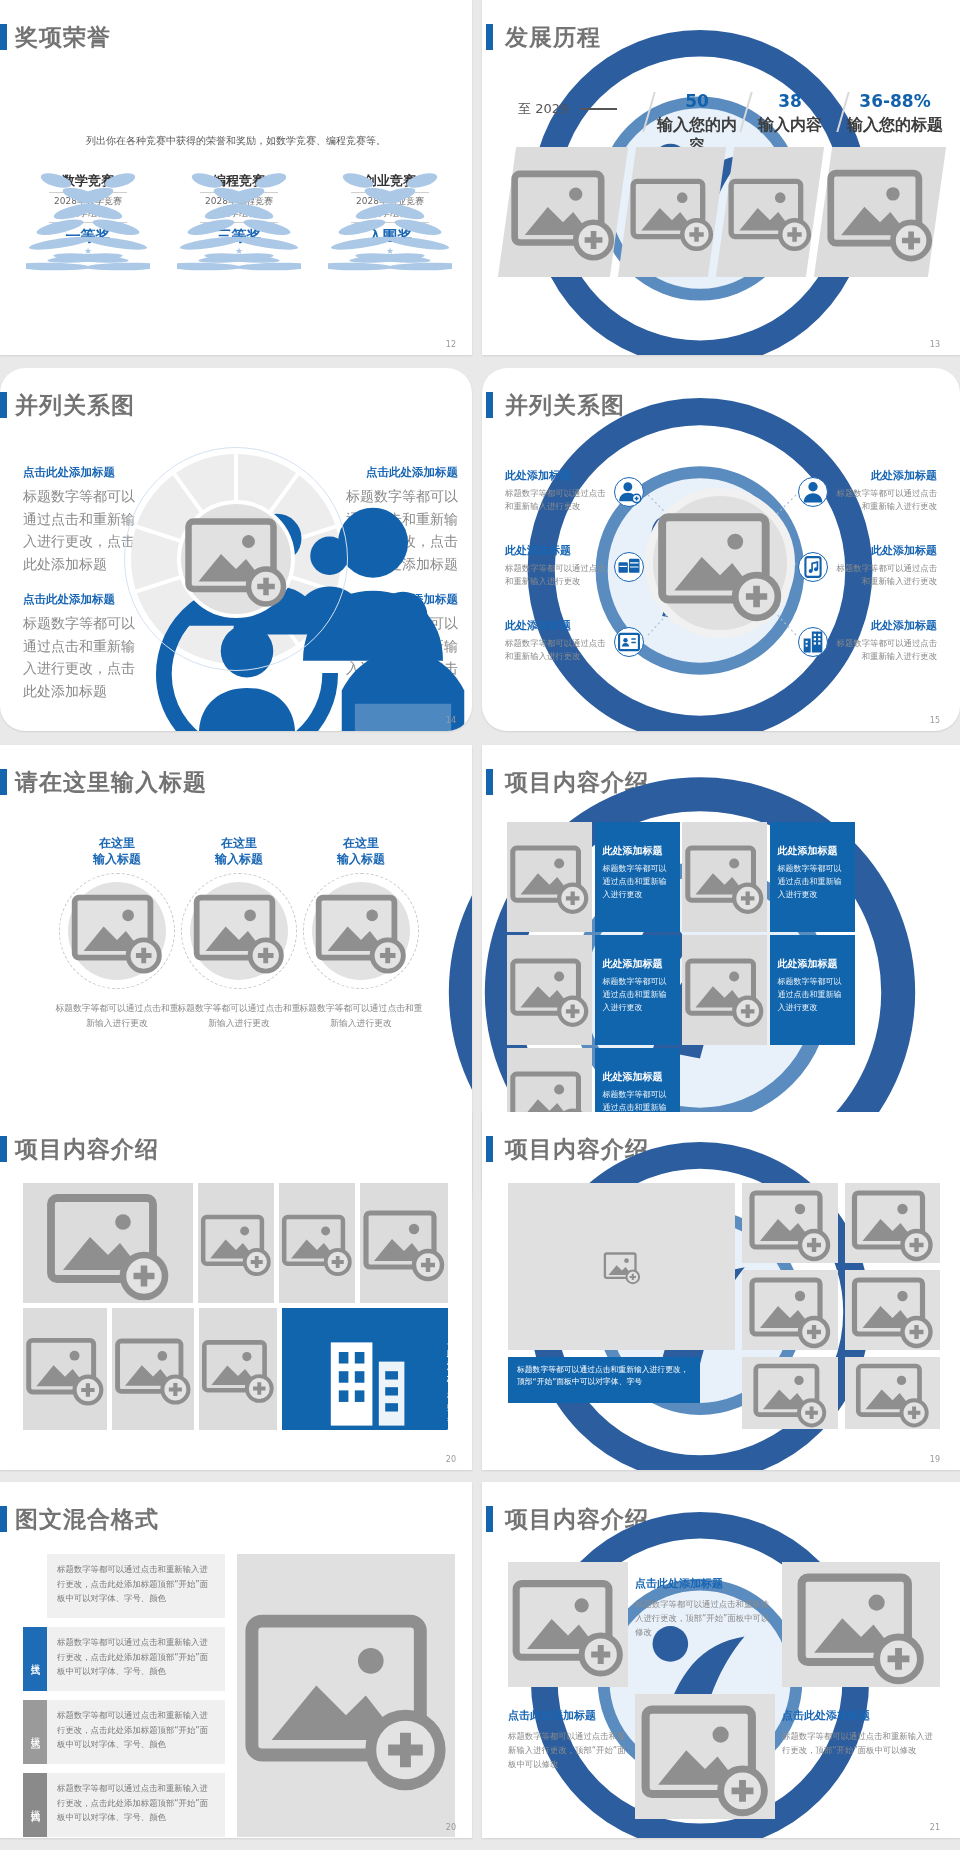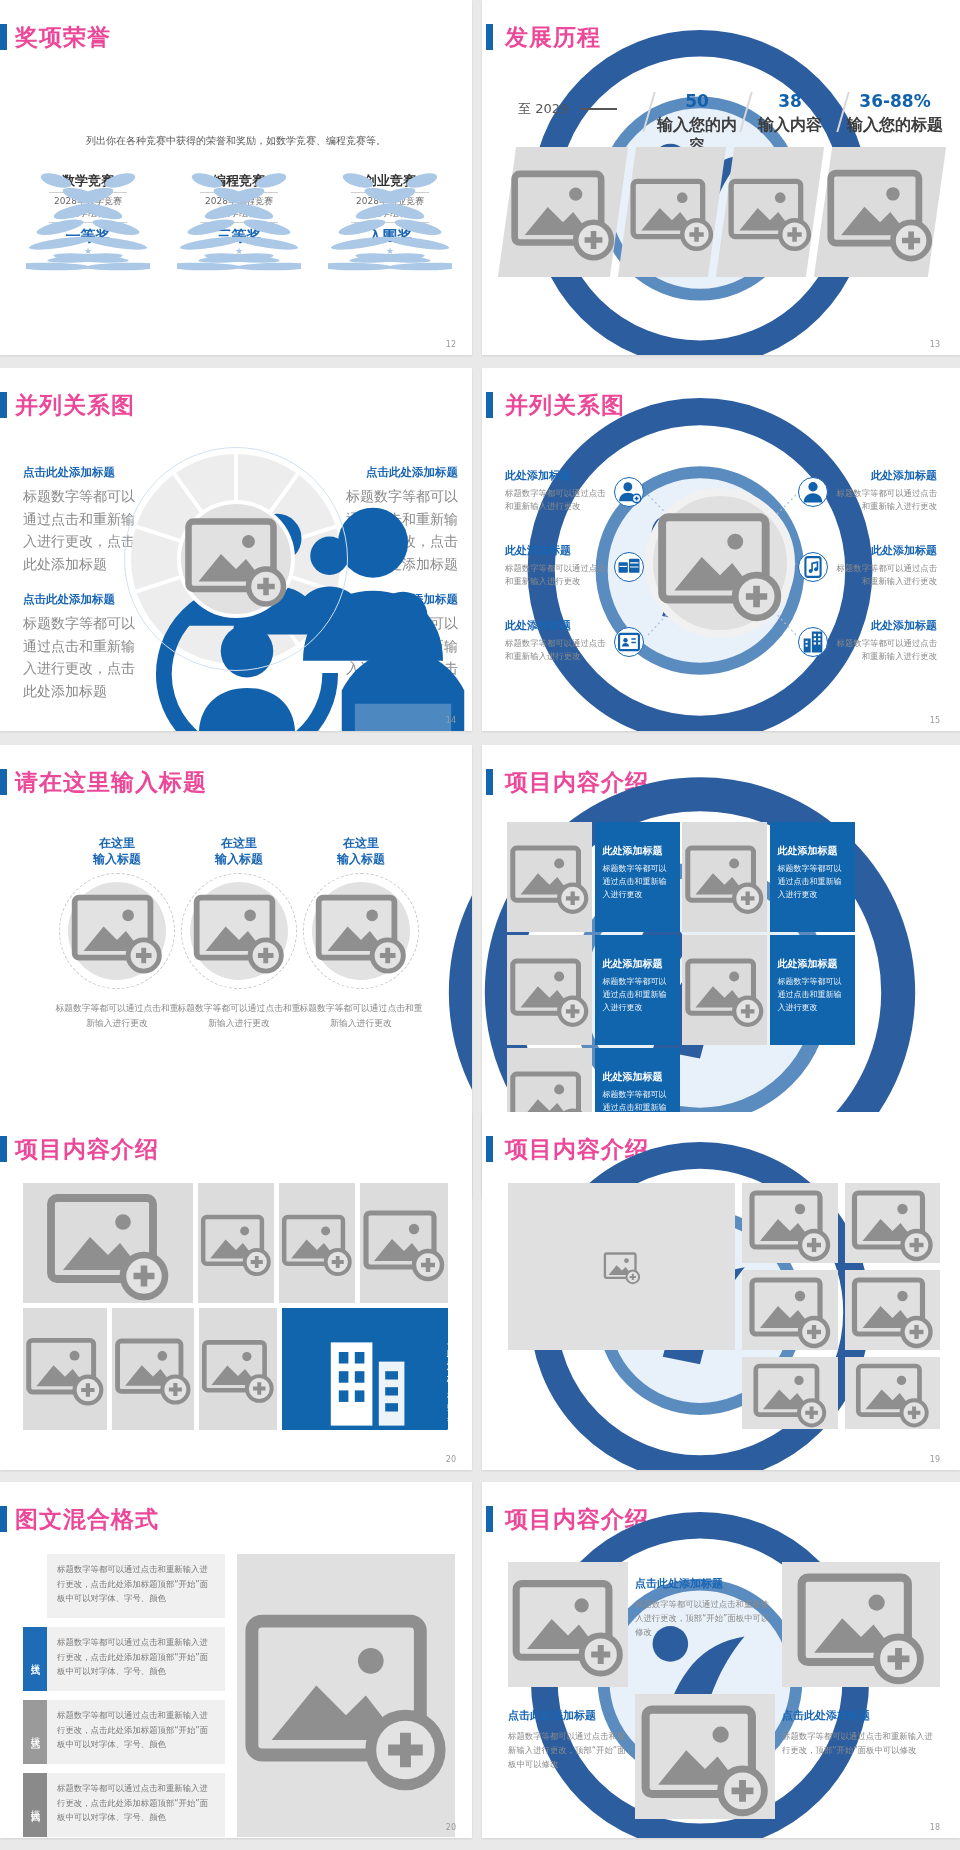--- a/index.html
+++ b/index.html
@@ -4,28 +4,28 @@
 <style>
   * { margin:0; padding:0; box-sizing:border-box; }
   html,body { background:#e9e9e9; font-family:"DejaVu Sans","Liberation Sans",sans-serif; }
   #canvas { position:relative; width:960px; height:1850px; background:#e9e9e9; overflow:hidden; }
 
   
   .slide { position:absolute; background:#fff; box-shadow:0 1px 2px rgba(0,0,0,.10); overflow:hidden; }
   .colL { left:0;   width:472px; }
   .colR { left:482px; width:478px; }
   .r1 { top:0;    height:355px; }
-  .r2 { top:368px; height:363px; }
+  .r2 { top:368px; height:363px;border-radius:25px; }
   .r3 { top:745px; height:453px;padding-left:20px; }
   .r4 { top:1112px; height:358px; }
   .r5 { top:1482px; height:356px; }
 
   .bar { position:absolute; top:24px; width:7px; height:26px; background:#1464ae; }
   .colL .bar { left:0; } .colR .bar { left:4px; }
-  .stitle { position:absolute; top:22px; font-size:23px; font-weight:bold; color:#ec4899; letter-spacing:1px; white-space:nowrap; }
+  .stitle { position:absolute; top:22px; font-size:23px; font-weight:bold; color:#737373; letter-spacing:1px; white-space:nowrap; }
   .colL .stitle { left:15px; } .colR .stitle { left:23px; }
   .logo { position:absolute; top:21px; width:24px; height:24px; }
   .colL .logo { left:428px; } .colR .logo { right:21px; }
   .pageno { position:absolute; bottom:6px; font-size:8px; color:#9a9a9a; }
   .colL .pageno { right:16px; } .colR .pageno { right:20px; }
 
   
   .s12-heading { position:absolute; top:94px; left:0; right:0; text-align:center; font-size:24px; font-weight:bold; color:#2b2b2b; }
   .s12-sub { position:absolute; top:134px; left:0; right:0; text-align:center; font-size:10px; color:#595959; }
   .award { position:absolute; top:170px; width:130px; height:102px; text-align:center; }
@@ -786,20 +786,21 @@
       </div>
     <div class="box19" style="left:363px;top:245px;width:95px;height:72px">
         <span class="inner" style="display: inline-block; width: 100%; height: 100%;"><svg viewBox="0 0 44 40" width="100%" height="100%">
             <rect x="3" y="5" width="34" height="27" rx="2" fill="none" stroke="#8f8f8f" stroke-width="2.6"></rect>
             <circle cx="27" cy="13" r="2.6" fill="#8f8f8f"></circle>
             <path d="M7 29 L16 18 L22 24 L26 20 L33 29 Z" fill="#8f8f8f"></path>
             <circle cx="34" cy="31" r="7" fill="#e3e3e3" stroke="#8f8f8f" stroke-width="2.2"></circle>
             <path d="M34 27.5 V34.5 M30.5 31 H37.5" stroke="#8f8f8f" stroke-width="2.2" fill="none"></path>
           </svg></span>
       </div>
+    <div class="cap19">标题数字等都可以通过点击和重新输入进行更改，顶部“开始”面板中可以对字体、字号</div>
     <div class="pageno">19</div>
   </div>
 
   <div class="slide colL r5">
     <div class="bar"></div>
     <div class="stitle">图文混合格式</div>
     <span class="logo" style="display: inline-block; width: 100%; height: 100%;"><svg viewBox="0 0 24 24" width="100%" height="100%">
           <circle cx="12" cy="12" r="10.5" fill="#fff" stroke="#2c5d9e" stroke-width="1.8"></circle>
           <circle cx="12" cy="12" r="6.5" fill="#e8f0f9" stroke="#5b8cc0" stroke-width="0.8"></circle>
           <path d="M9.5 15c1-3.5 2.5-5.5 5.5-6-1.8 2.2-2.4 4.2-3 6.5z" fill="#2c5d9e"></path>
@@ -876,16 +877,16 @@
             <circle cx="27" cy="13" r="2.6" fill="#8f8f8f"></circle>
             <path d="M7 29 L16 18 L22 24 L26 20 L33 29 Z" fill="#8f8f8f"></path>
             <circle cx="34" cy="31" r="7" fill="#e3e3e3" stroke="#8f8f8f" stroke-width="2.2"></circle>
             <path d="M34 27.5 V34.5 M30.5 31 H37.5" stroke="#8f8f8f" stroke-width="2.2" fill="none"></path>
           </svg></span>
       </div>
     <div class="txt21" style="left:300px;top:212px;width:158px">
       <h5>点击此处添加标题</h5>
       <p>标题数字等都可以通过点击和重新输入进行更改，顶部“开始”面板中可以修改</p>
     </div>
-    <div class="pageno">18</div>
+    <div class="pageno">21</div>
   </div>
 
 </div>
 
 </body></html>

